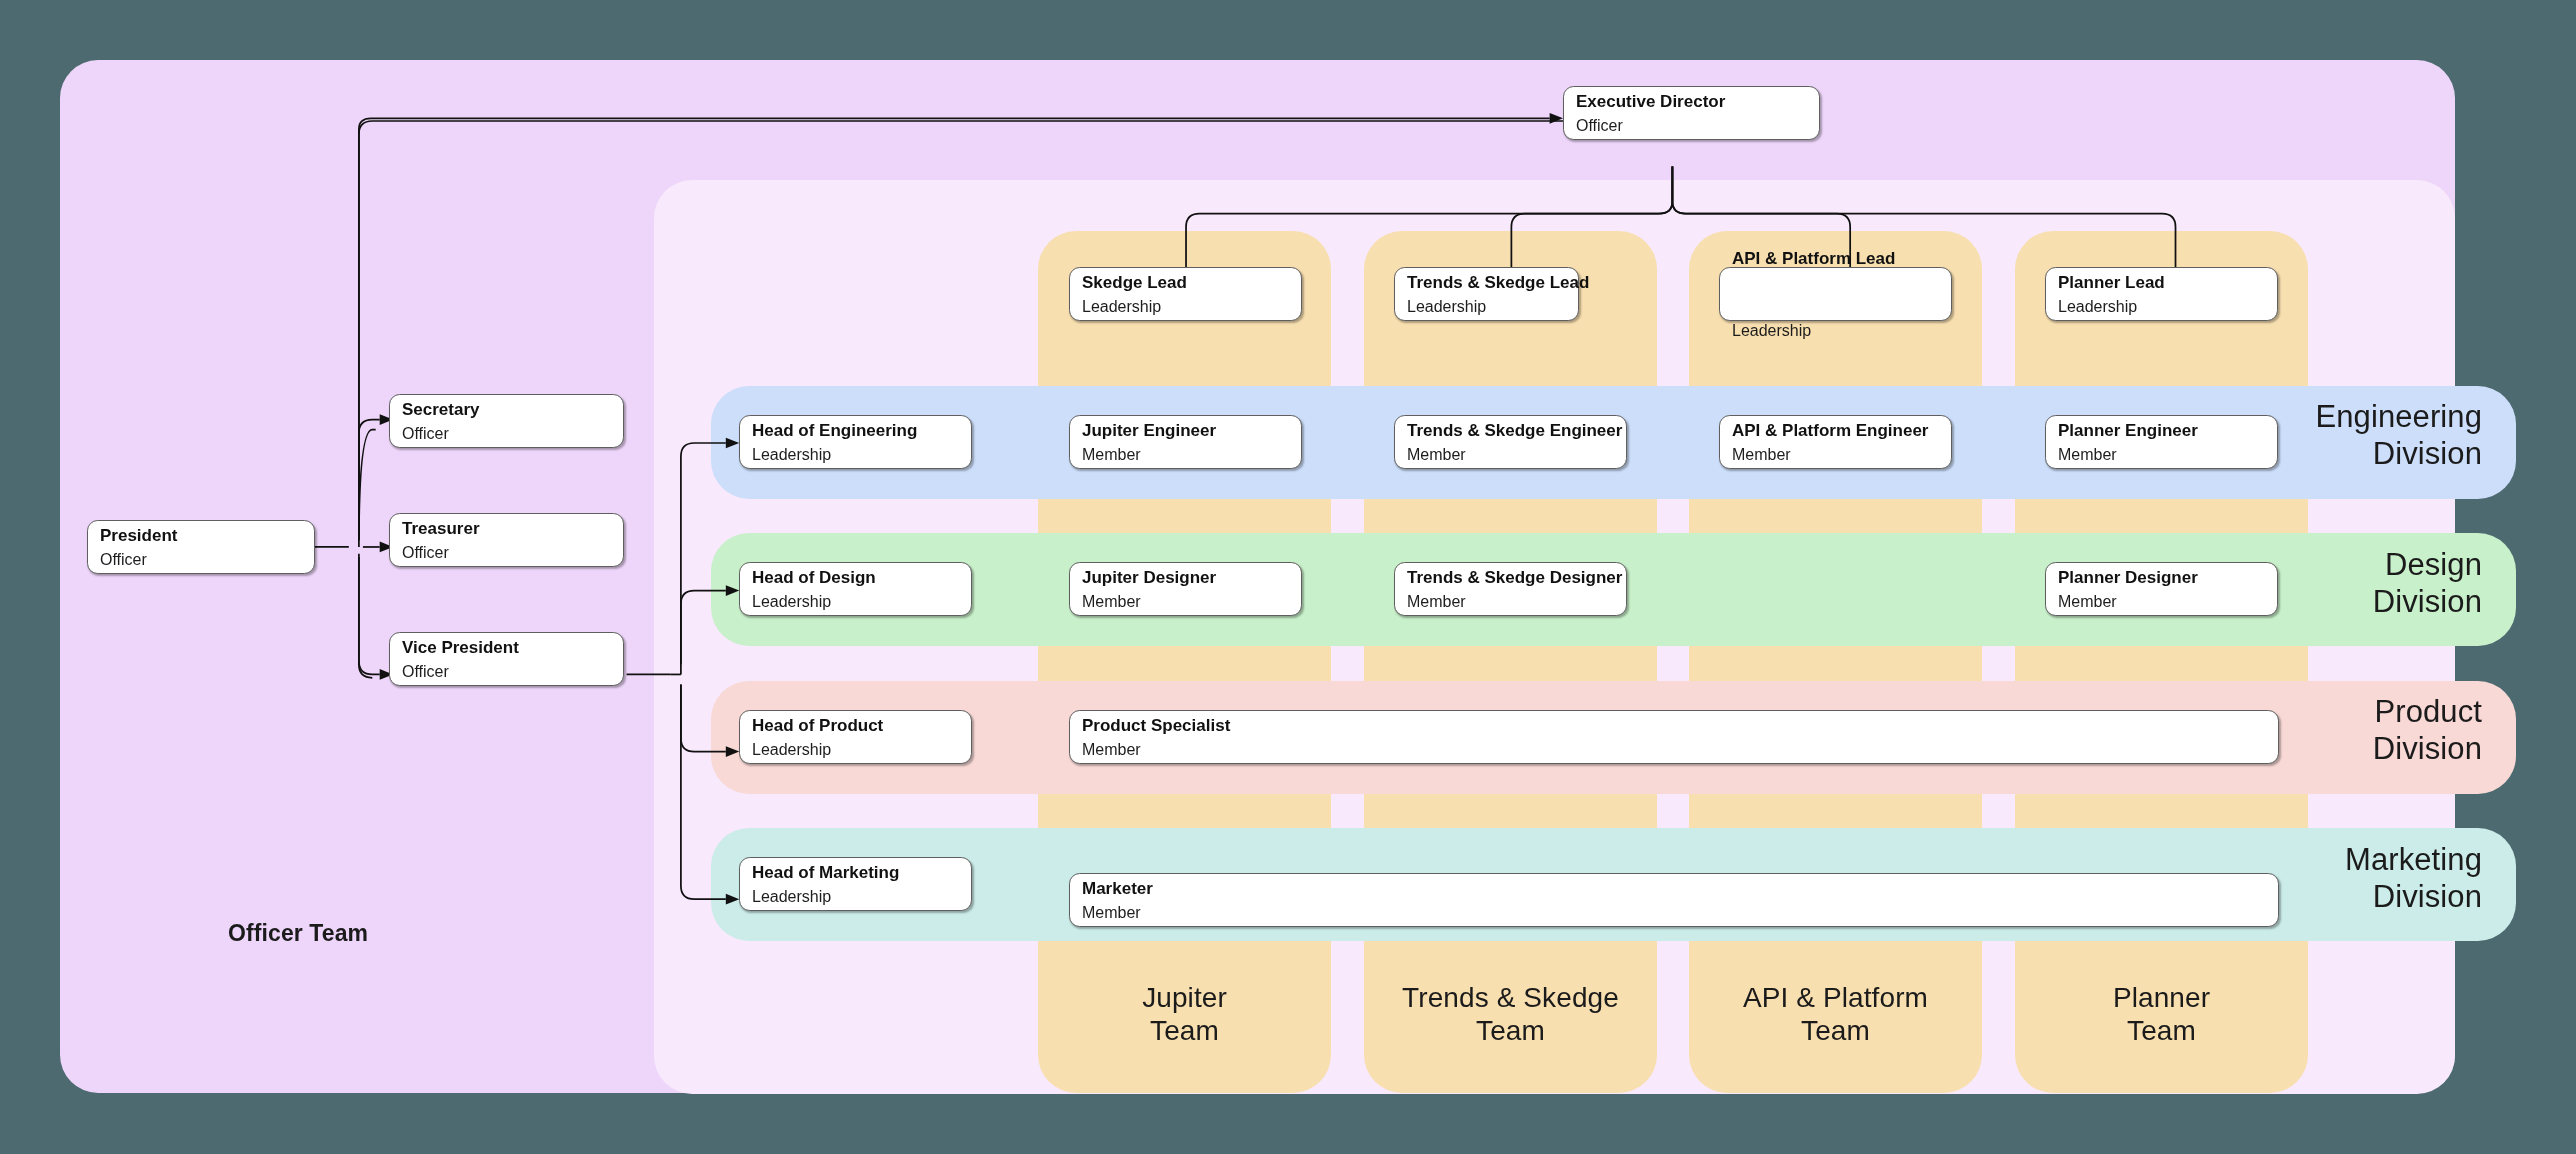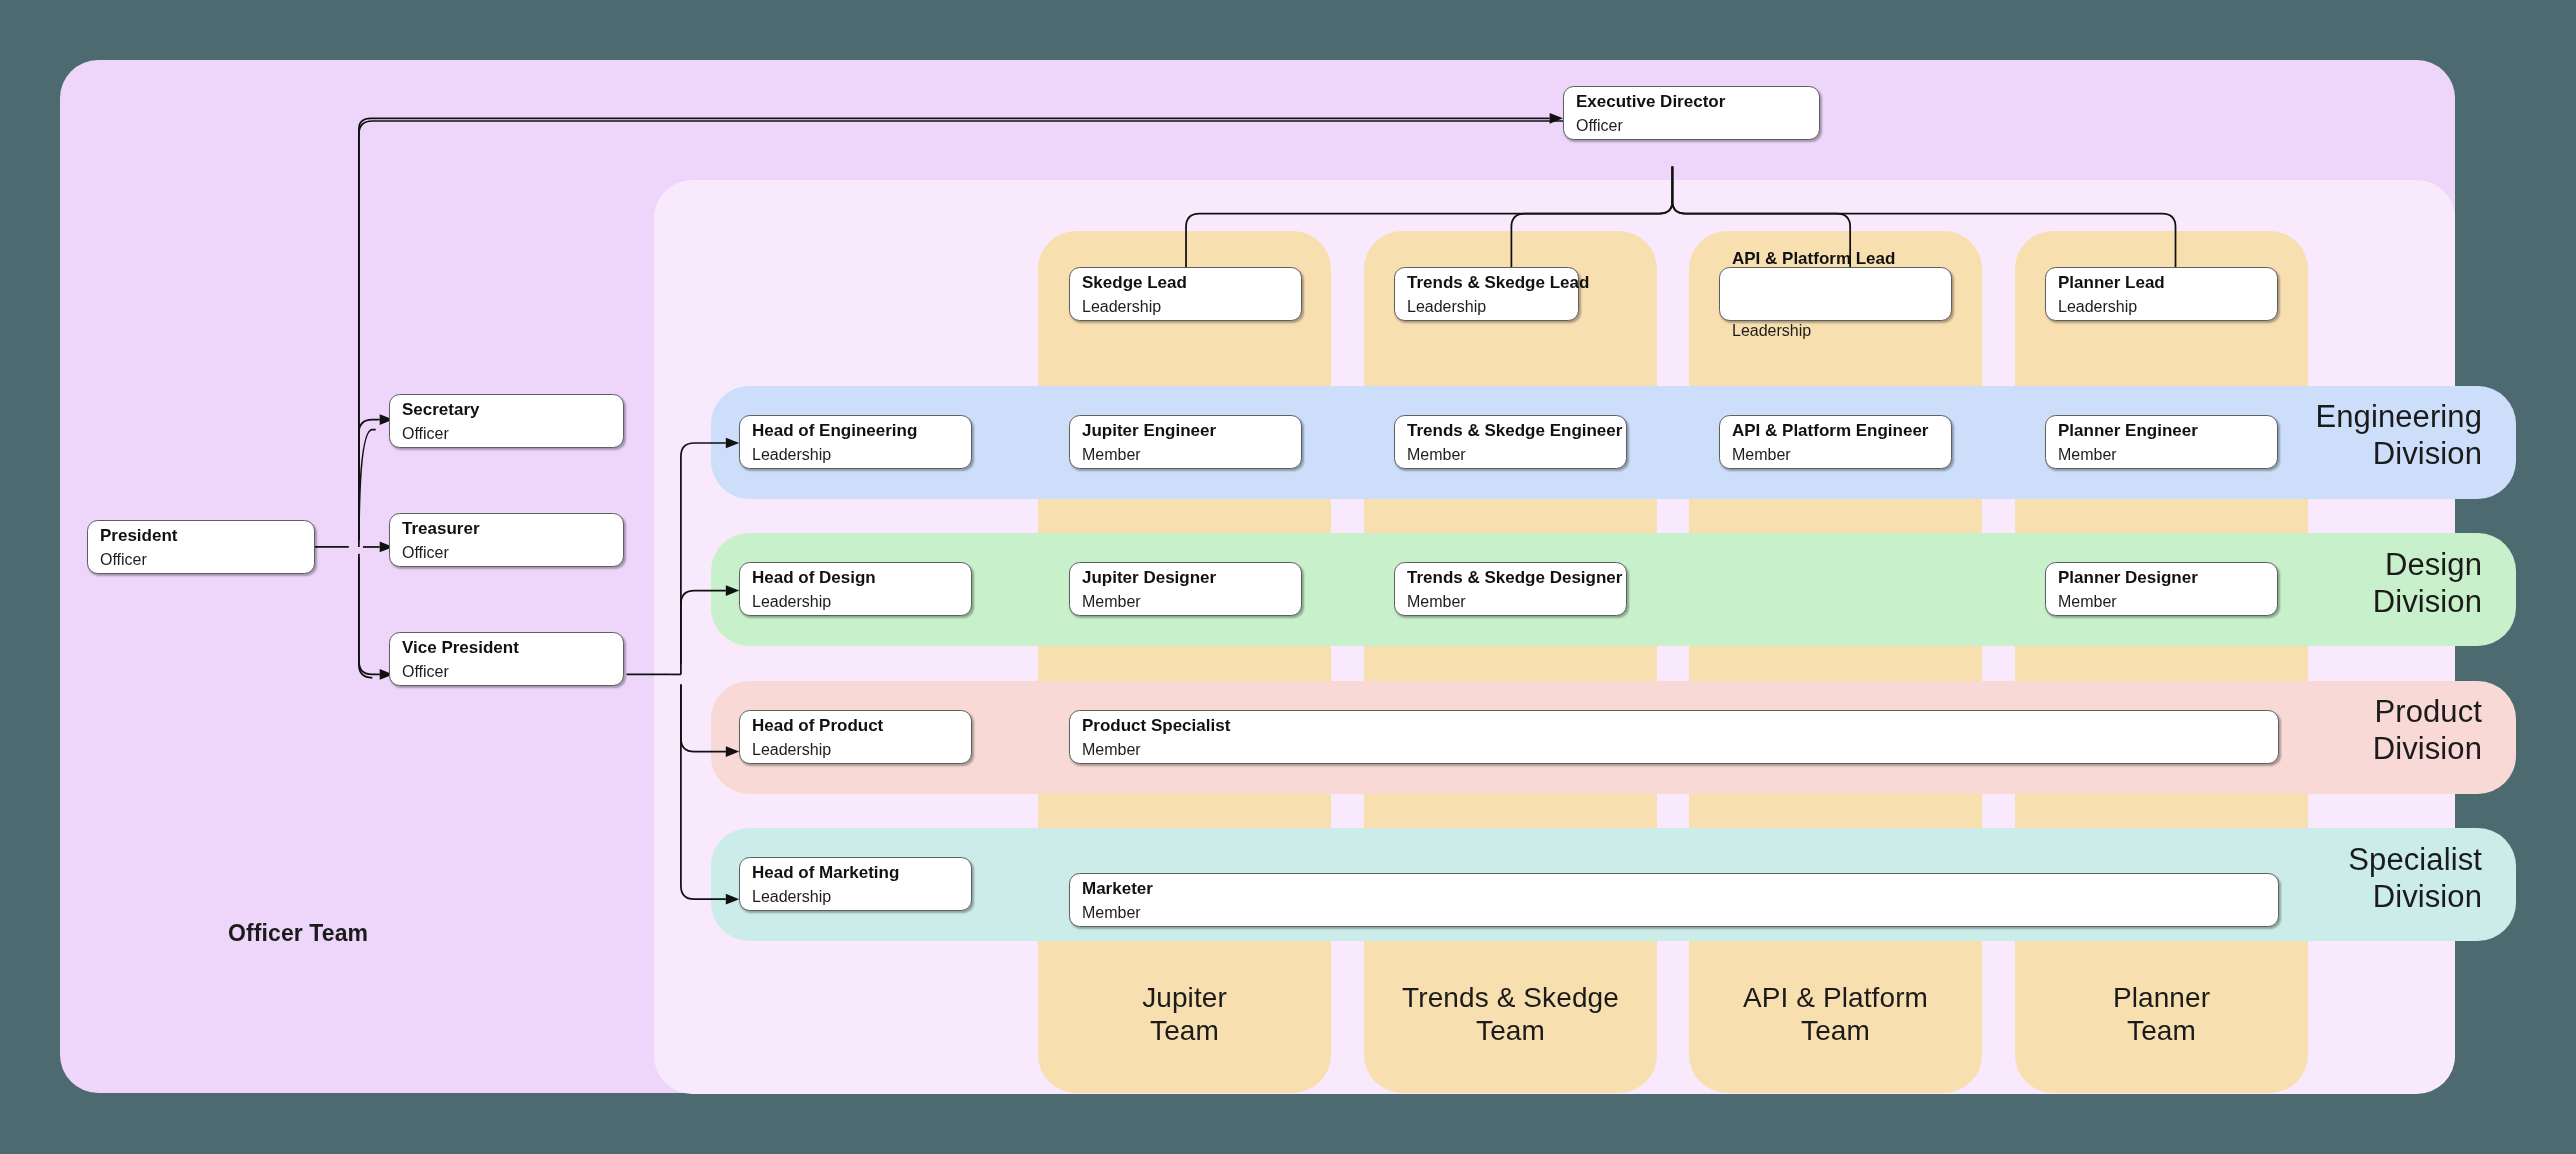--- a/index.html
+++ b/index.html
@@ -261,21 +261,21 @@
 
   <div class="group-label lbl-officer" style="left:228px; top:920px; width:282px;">Officer Team</div>
 
 
   <div class="group-label lbl-division" style="left:2200px; top:399px; width:282px;">Engineering
 Division</div>
   <div class="group-label lbl-division" style="left:2200px; top:547px; width:282px;">Design
 Division</div>
   <div class="group-label lbl-division" style="left:2200px; top:694px; width:282px;">Product
 Division</div>
-  <div class="group-label lbl-division" style="left:2200px; top:842px; width:282px;">Specialist
+  <div class="group-label lbl-division" style="left:2200px; top:842px; width:282px;">Marketing
 Division</div>
 
   <div class="group-label lbl-team" style="left:1038px; top:981px; width:293px;">Jupiter
 Team</div>
   <div class="group-label lbl-team" style="left:1355px; top:981px; width:311px;">Trends &amp; Skedge
 Team</div>
   <div class="group-label lbl-team" style="left:1689px; top:981px; width:293px;">API &amp; Platform
 Team</div>
   <div class="group-label lbl-team" style="left:2015px; top:981px; width:293px;">Planner
 Team</div>

